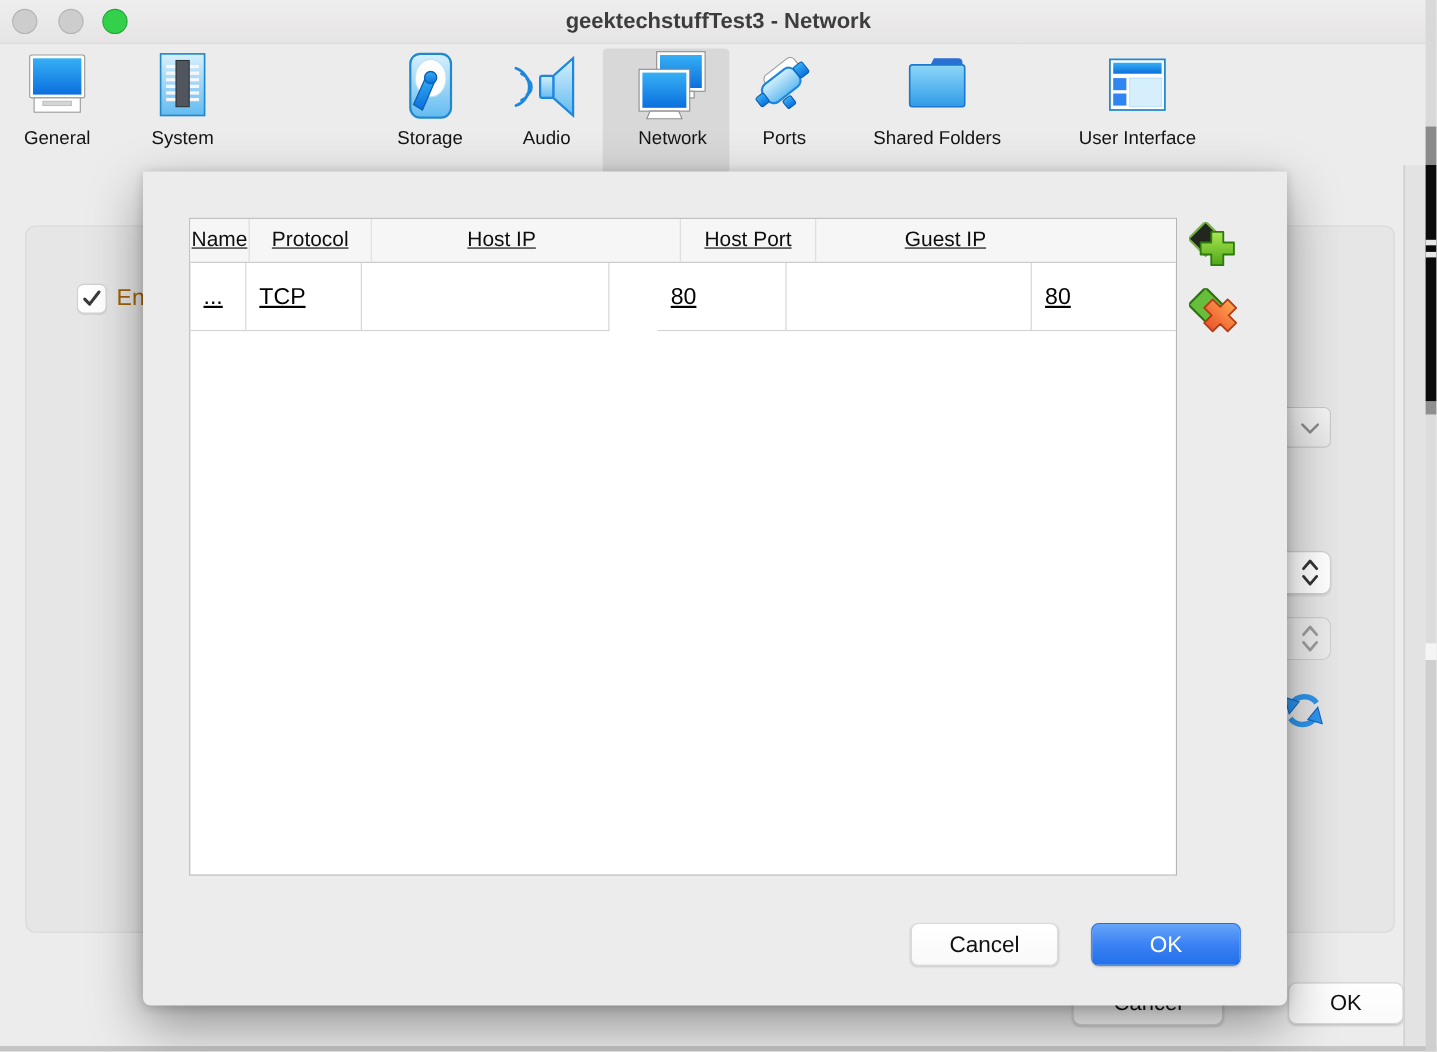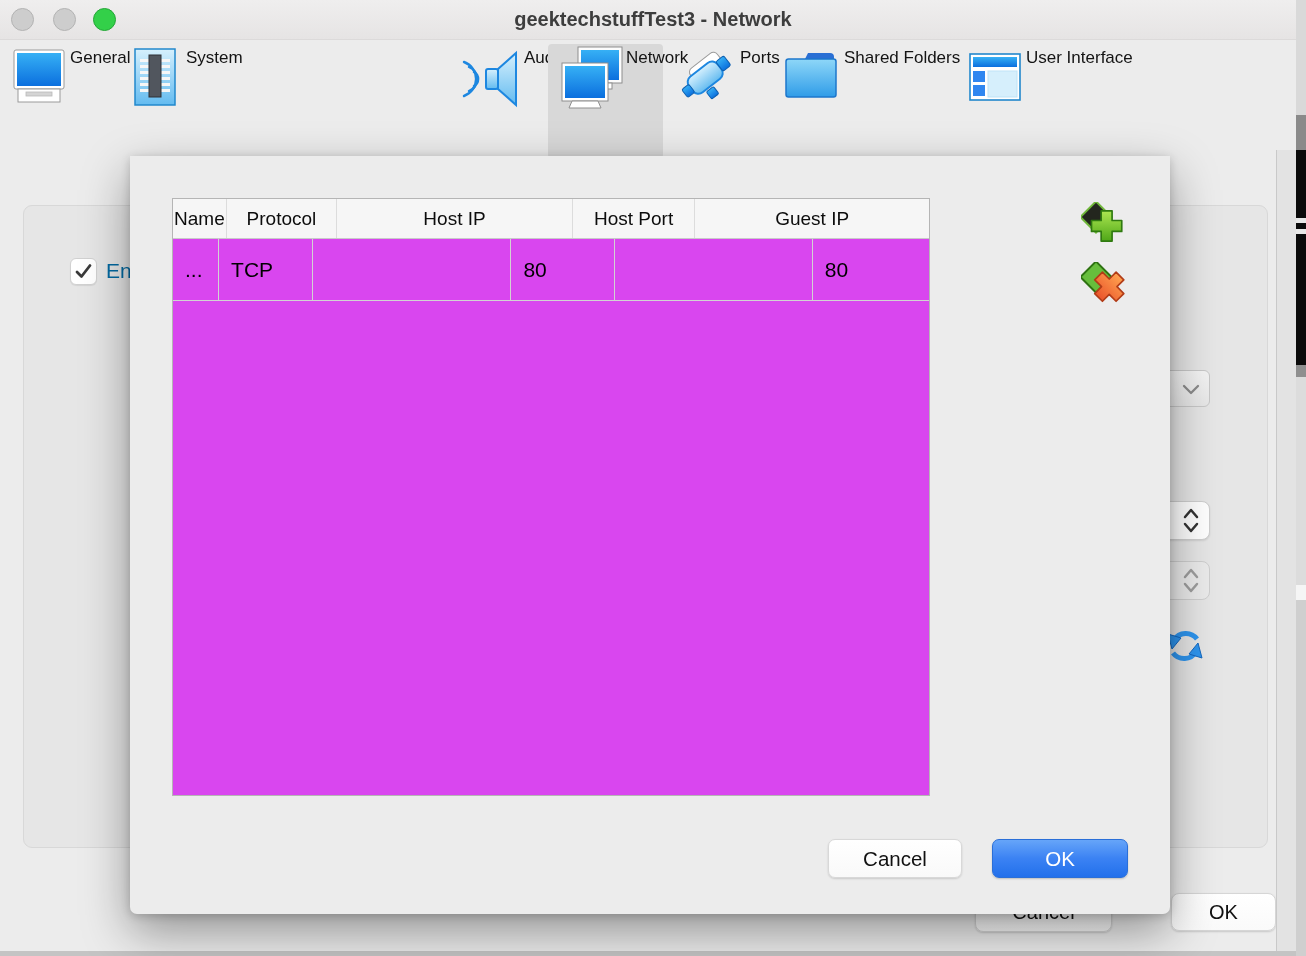--- a/index.html
+++ b/index.html
@@ -11,33 +11,33 @@
     background:linear-gradient(#efeeee,#e6e4e4); border-bottom:1px solid #dcdada; z-index:3; }
   .tl { position:absolute; top:8px; width:23px; height:23px; border-radius:50%; }
   .tl.close { left:11px; background:#cdcdcd; border:1px solid #b3b3b3; }
   .tl.min   { left:53px; background:#cdcdcd; border:1px solid #b3b3b3; }
   .tl.zoom  { left:93px; background:#33d049; border:1px solid #24a637; }
   .titletext { position:absolute; left:0; right:0; top:8px; text-align:center;
     font-size:20px; font-weight:700; color:#3d3d3d; }
 
   
   .toolbar { position:absolute; left:0; top:40px; width:1306px; height:120px; z-index:3; }
-  .titem { position:absolute; top:4px; height:114px; display:flex; flex-direction:row;
-    justify-content:flex-start; border-radius:4px; }
+  .titem { position:absolute; top:4px; height:114px; display:flex; flex-direction:column;
+    align-items:center; justify-content:flex-start; border-radius:4px; }
   .titem .ticon { height:68px; display:flex; align-items:center; justify-content:center; }
   .titem .tlabel { font-size:17px; color:#141414; margin-top:4px; white-space:nowrap; }
   .titem.selected { background:#d8d8d8;padding-left:12px; }
 
   
   .backpanel { position:absolute; left:23px; top:205px; width:1245px; height:643px;
     background:#e6e6e6; border:1px solid #d8d8d8; border-radius:9px; z-index:1; }
   .chk { position:absolute; left:70px; top:258px; width:27px; height:27px; background:#ffffff;
     border:1px solid #d1d1d1; border-radius:6px; box-shadow:0 1px 1px rgba(0,0,0,.08);
     display:flex; align-items:center; justify-content:center; z-index:2; }
-  .chklabel { position:absolute; left:106px; top:259px; font-size:21px; color:#0369a1; z-index:2; }
+  .chklabel { position:absolute; left:106px; top:259px; font-size:21px; color:#a16207; z-index:2; }
 
   .combo { position:absolute; left:1060px; top:370px; width:150px; height:37px;
     background:linear-gradient(#f4f4f4,#e7e7e7); border:1px solid #c8c8c8; border-radius:6px;
     z-index:2; display:flex; align-items:center; justify-content:flex-end; padding-right:9px; }
   .stepper { position:absolute; left:1060px; width:150px; height:39px; border:1px solid #cfcfcf;
     border-radius:8px; z-index:2; display:flex; align-items:center; justify-content:flex-end;
     padding-right:9px; }
   .stepper.on  { top:501px; background:#ffffff; box-shadow:0 1px 2px rgba(0,0,0,.10); }
   .stepper.off { top:561px; background:#ebebeb; }
   .refreshwrap { position:absolute; left:1166px; top:627px; width:38px; height:38px; z-index:2; }
@@ -45,31 +45,31 @@
   .bgbtn { position:absolute; height:40px; background:linear-gradient(#ffffff,#fafafa);
     border:1px solid #d6d6d6; border-radius:8px; box-shadow:0 1px 2px rgba(0,0,0,.16);
     font-size:20px; color:#111; display:flex; align-items:center; justify-content:center; z-index:2; }
   .bgbtn.cancel { left:975px; top:892px; width:137px; }
   .bgbtn.ok     { left:1171px; top:893px; width:105px; height:38px; }
 
   
   .dialog { position:absolute; left:130px; top:156px; width:1040px; height:758px;
     background:#ececec; border-radius:0 0 7px 7px; box-shadow:0 18px 48px rgba(0,0,0,.38),0 2px 10px rgba(0,0,0,.18);
     z-index:10; }
-  .pf-table { position:absolute; left:42px; top:42px; width:758px; height:598px;
-    border:1px solid #b5b5b5; background:#d946ef; }
+  .pf-table { position:absolute; left:42px; top:42px; width:898px; height:598px;
+    border:1px solid #b5b5b5; background:#ffffff;text-decoration:underline; }
   .pf-head { display:flex; height:40px; background:#f6f6f6; border-bottom:1px solid #c9c9c9; }
   .pf-hcell { font-size:19px; color:#0d0d0d; display:flex; align-items:center; justify-content:center;
     overflow:hidden; white-space:nowrap; border-left:1px solid #dcdcdc; }
   .pf-hcell:first-child { border-left:none; }
   .pf-row { display:flex; height:62px; }
   .pf-cell { font-size:21px; color:#000; display:flex; align-items:center; padding-left:12px;
     border-right:1px solid #d2d2d2; border-bottom:1px solid #d2d2d2; overflow:hidden; white-space:nowrap; }
   .pf-cell:last-child { border-right:none; }
-  .w0{width:53px;} .w1{width:111px;} .w2{width:237px;text-align:center;} .w3{width:123px;} .w4{width:236px;} .w5{width:138px;}
+  .w0{width:53px;} .w1{width:111px;} .w2{width:237px;text-align:center;} .w3{width:123px;margin-left:44px;} .w4{width:236px;} .w5{width:138px;}
 
   .rulebtn { position:absolute; left:951px; width:44px; height:44px; background:transparent;
     border:none; cursor:pointer; padding:0; }
   .rulebtn.add { top:46px; } .rulebtn.remove { top:106px; }
 
   .dlgbtn { position:absolute; top:683px; height:39px; border-radius:7px; font-size:20.5px;
     display:flex; align-items:center; justify-content:center; }
   .dlgbtn.cancel { left:698px; width:134px; background:linear-gradient(#ffffff,#f9f9f9);
     border:1px solid #d8d8d8; box-shadow:0 1px 2px rgba(0,0,0,.15); color:#111; }
   .dlgbtn.ok { left:862px; width:136px; color:#ffffff; font-weight:500;
@@ -158,20 +158,31 @@
           <rect x="37" y="36" width="9" height="3"></rect>
             <rect x="37" y="42" width="9" height="3"></rect>
         </g>
         <rect x="25" y="8" width="12" height="42" fill="#51565e" stroke="#2e3136"></rect>
       </svg>
     </span>
     <span class="tlabel">System</span>
   </div>
 
 
+  <div class="titem" style="left:346px;width:90px;">
+    <span class="ticon">
+      <svg width="62" height="62" viewBox="0 0 62 62">
+        <rect x="13" y="2" width="37" height="58" rx="9" fill="url(#lightBlue)" stroke="#2288cc" stroke-width="2"></rect>
+        <ellipse cx="31.5" cy="24" rx="14" ry="17" fill="#ffffff" stroke="#bfe3f7"></ellipse>
+        <path d="M28 21 L36 25 L24 53 L16 48 Z" fill="url(#scrGrad)" stroke="#0d5fb0" stroke-width="1.2"></path>
+        <circle cx="31.5" cy="23.5" r="5.5" fill="url(#scrGrad)" stroke="#0d5fb0" stroke-width="1.2"></circle>
+      </svg>
+    </span>
+    <span class="tlabel">Storage</span>
+  </div>
 
   <div class="titem" style="left:460px;width:74px;">
     <span class="ticon">
       <svg width="64" height="62" viewBox="0 0 64 62">
         <g fill="none" stroke="#1d87e0" stroke-width="2.4" stroke-linecap="round">
           <path d="M14 25 a8 8 0 0 1 0 14"></path>
           <path d="M9 20 a13 13 0 0 1 0 24"></path>
           <path d="M4 15 a18 18 0 0 1 0 34"></path>
         </g>
         <g fill="url(#lightBlue)" stroke="#1d87e0" stroke-width="2">

